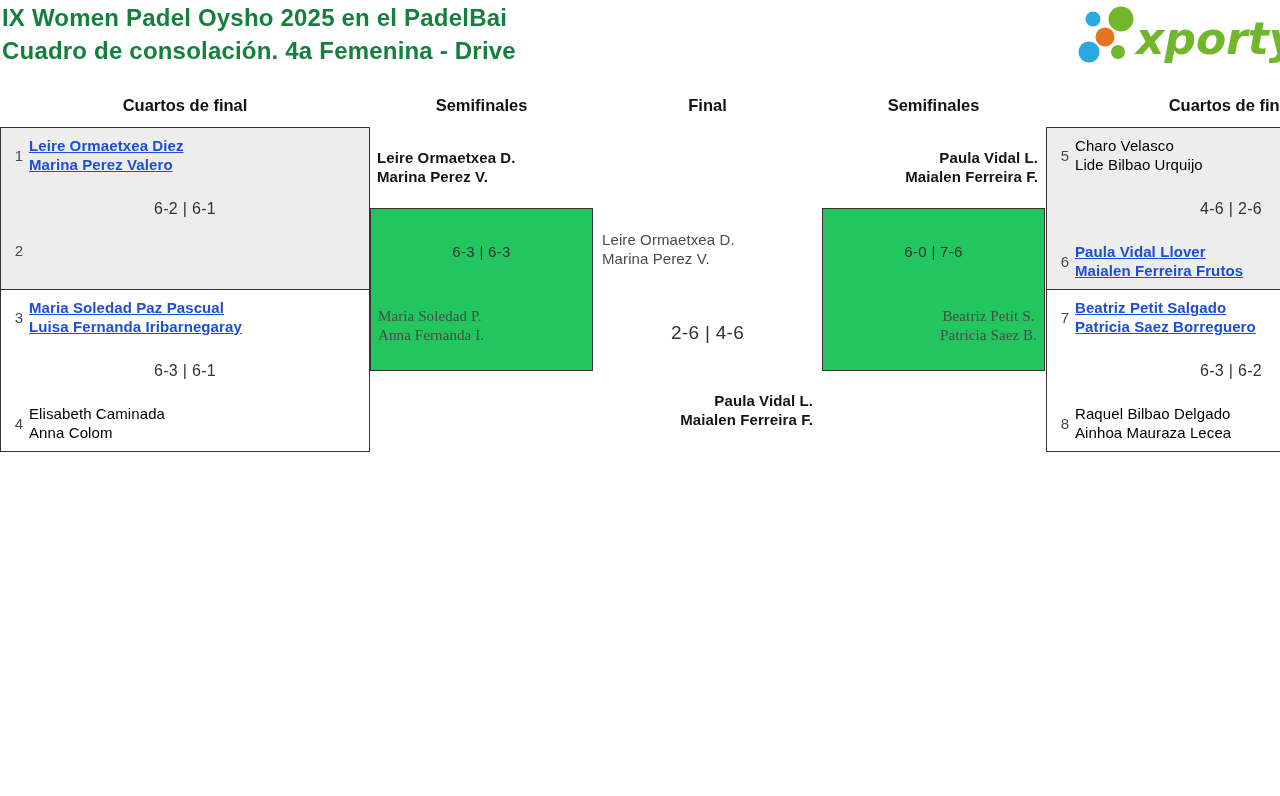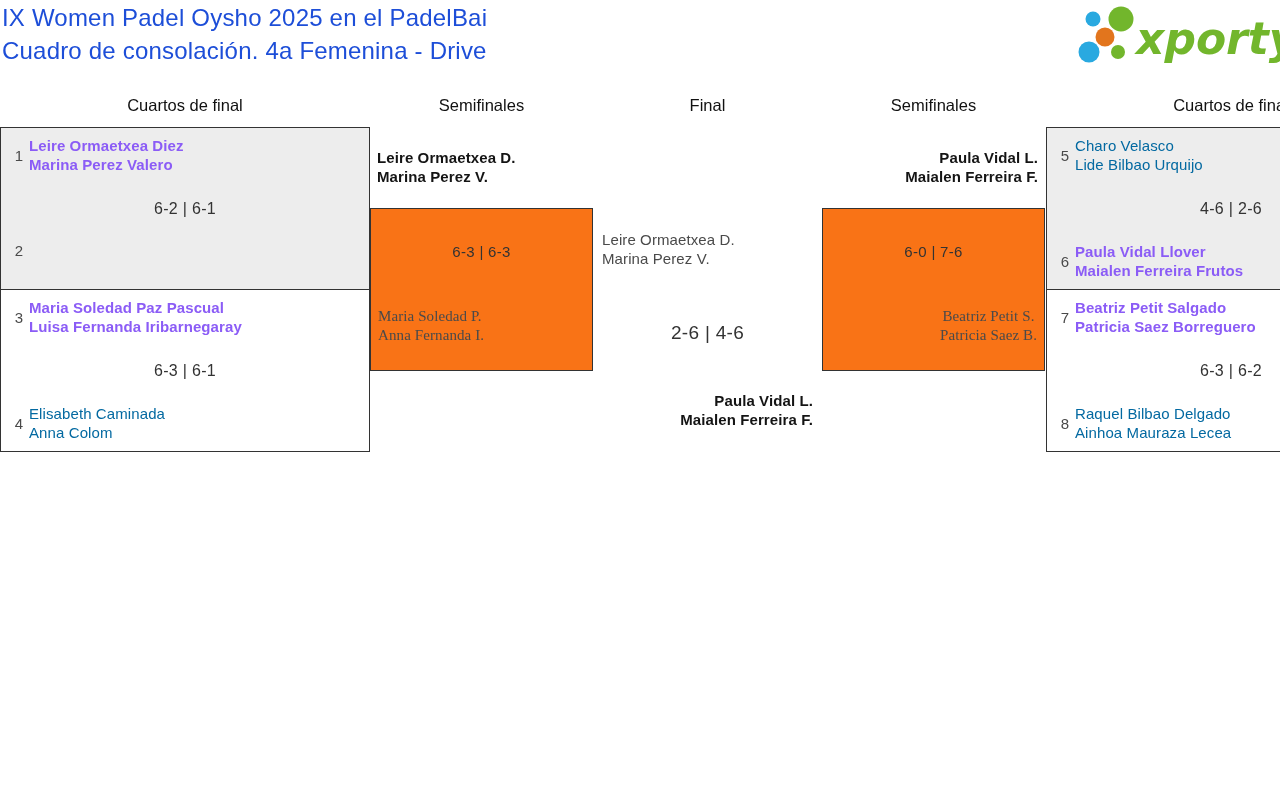--- a/index.html
+++ b/index.html
@@ -6,29 +6,29 @@
   html,body { width:1280px; height:796px; }
   body {
     position:relative;
     overflow:hidden;
     background:#ffffff;
     font-family:"Liberation Sans","DejaVu Sans",sans-serif;
     color:#1a1a1a;
   }
   .title {
     position:absolute; left:2px; top:1px;
-    font-size:24px; font-weight:normal; line-height:33px;
-    letter-spacing:0.2px; color:#1d4ed8;
+    font-size:24px; font-weight:bold; line-height:33px;
+    letter-spacing:0.2px; color:#15803d;
   }
   .logo {
     position:absolute; left:1076px; top:3px; width:230px; height:64px;font-style:italic;
   }
   .round-label {
     position:absolute; top:96px; height:20px;
-    font-size:16.5px; font-weight:normal; color:#111;
+    font-size:16.5px; font-weight:bold; color:#111;
     text-align:center; white-space:nowrap;
   }
   .rl-qf-left  { left:0;      width:370px; }
   .rl-sf-left  { left:370px;  width:223px; }
   .rl-final    { left:593px;  width:229px; }
   .rl-sf-right { left:822px;  width:223px; }
   .rl-qf-right { left:1046px; width:370px; }
 
   .match {
     position:absolute; width:370px; height:163px;
@@ -40,30 +40,30 @@
   .m-qf3 { left:1046px; top:127px; }
   .m-qf4 { left:1046px; top:289px; }
 
   .pair { position:absolute; left:0; display:flex; align-items:center; }
   .pair.top    { top:8px; }
   .pair.bottom { top:114px; }
   .seed {
     width:20px; margin-left:8px; flex:0 0 auto;
     font-size:15px; color:#4a4a4a; text-align:center;
   }
-  .names { font-size:15px; line-height:19px; color:#0369a1; letter-spacing:0.1px; }
-  .names.winner { font-weight:bold; color:#8b5cf6; }
+  .names { font-size:15px; line-height:19px; color:#000000; letter-spacing:0.1px; }
+  .names.winner { font-weight:bold; color:#1d4ed8;text-decoration:underline; }
   .score {
     position:absolute; top:72px; left:0; width:100%;
     text-align:center; font-size:16px; color:#333; letter-spacing:0.3px;
   }
 
   .sf-box {
     position:absolute; top:208px; width:223px; height:163px;
-    border:1px solid #333; background:#f97316;
+    border:1px solid #333; background:#22c55e;
   }
   .sf-left  { left:370px; }
   .sf-right { left:822px; }
   .sf-score {
     position:absolute; top:34px; left:0; width:100%;
     text-align:center; font-size:15px; color:#333; letter-spacing:0.3px;
   }
   .sf-loser {
     position:absolute; top:98px;
     font-size:15px; line-height:19px; color:#4a4a4a; letter-spacing:0.1px;font-family:Liberation Serif, serif;

